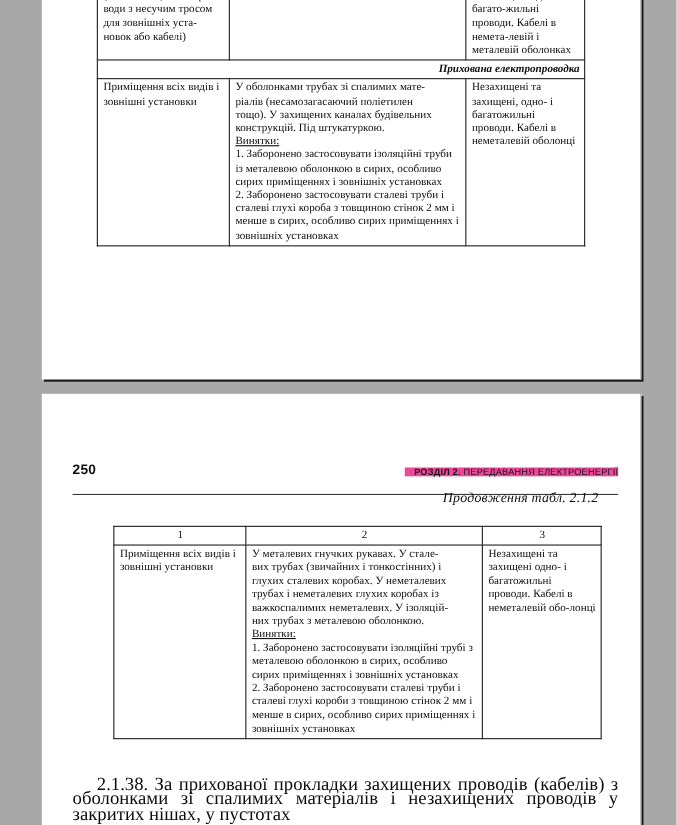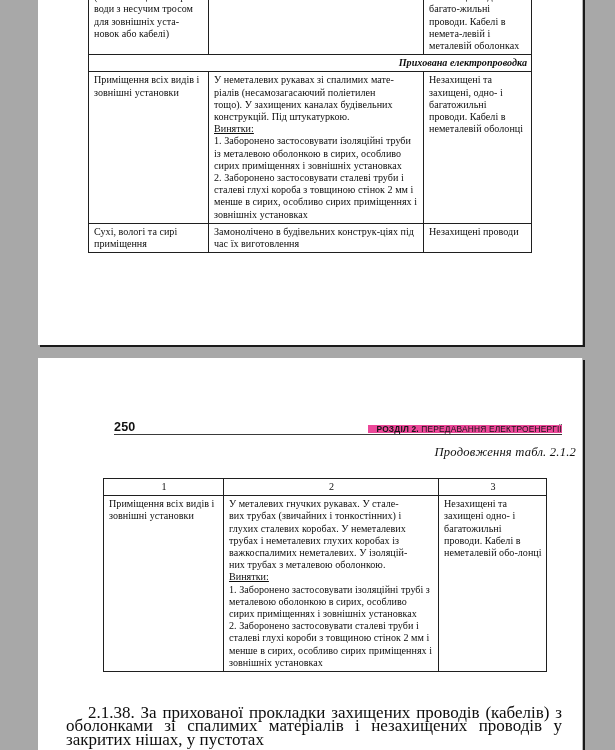--- a/index.html
+++ b/index.html
@@ -53,22 +53,21 @@
   .runhead {
     position: absolute;
     left: 28px;
     right: 20px;
     top: 58px;
     height: 17px;
     display: flex;
     align-items: flex-end;
     justify-content: space-between;
     border-bottom: 1.6px solid #3a3a3a;
-    padding-bottom: 1px;
-    margin-left: 48px;
+    padding-bottom: 16px;
   }
   .folio {
     font-family: "Liberation Sans", "DejaVu Sans", sans-serif;
     font-weight: bold;
     font-size: 12.5px;
     color: #111;
     letter-spacing: 0.2px;
     background: #fff;
     padding-right: 6px;
     position: relative;
@@ -84,21 +83,21 @@
     padding-left: 8px;
     position: relative;
     z-index: 2;
     line-height: 1;
     white-space: nowrap;
   }
   .runhead-title b { font-weight: bold; }
 
   .contd {
     position: absolute;
-    right: 6px;
+    right: 38px;
     top: 87px;
     font-style: italic;
     font-size: 12.6px;
     color: #111;
     letter-spacing: 0.2px;
     white-space: nowrap;
   }
 
   
   table.doc-table {
@@ -178,37 +177,32 @@
             <td></td>
             <td>тросом. Незахи-щені та захищені одно- і багато-жильні проводи. Кабелі в немета-левій і металевій оболонках</td>
           </tr>
           <tr>
             <td class="section" colspan="3">Прихована електропроводка</td>
           </tr>
           <tr>
             <td>Приміщення всіх видів і зовнішні установки</td>
             <td>
               <div id="tt-r1-lines">
-                  <div>У неметалевих рукавах зі спалимих мате-</div>
+                  <div>У оболонками трубах зі спалимих мате-</div>
                   <div>ріалів (несамозагасаючий поліетилен</div>
                   <div>тощо). У захищених каналах будівельних</div>
                   <div>конструкцій. Під штукатуркою.</div>
                 </div>
               <div class="u">Винятки:</div>
               <div id="tt-r1-exc">
                   <div>1. Заборонено застосовувати ізоляційні труби із металевою оболонкою в сирих, особливо сирих приміщеннях і зовнішніх установках</div>
                   <div>2. Заборонено застосовувати сталеві труби і сталеві глухі короба з товщиною стінок 2 мм і менше в сирих, особливо сирих приміщеннях і зовнішніх установках</div>
                 </div>
             </td>
             <td>Незахищені та захищені, одно- і багатожильні проводи. Кабелі в неметалевій оболонці</td>
-          </tr>
-          <tr>
-            <td>Сухі, вологі та сирі приміщення</td>
-            <td>Замонолічено в будівельних конструк-ціях під час їх виготовлення</td>
-            <td>Незахищені проводи</td>
           </tr>
         </tbody>
       </table>
 
     </div>
   </div>
 
   <div class="page page-bottom">
     <div class="page-inner">
 

